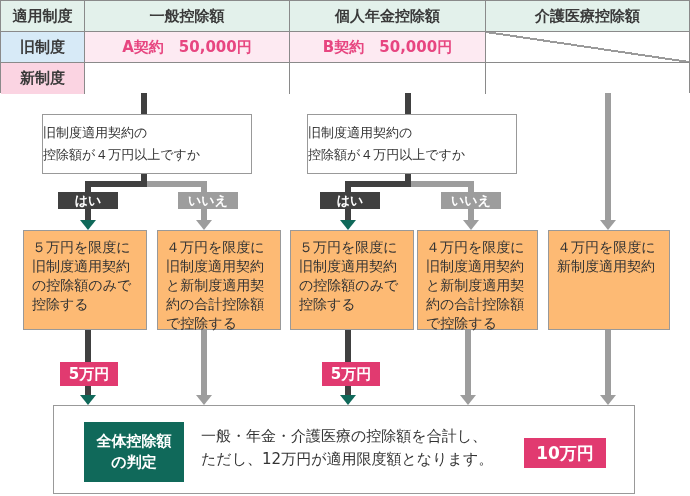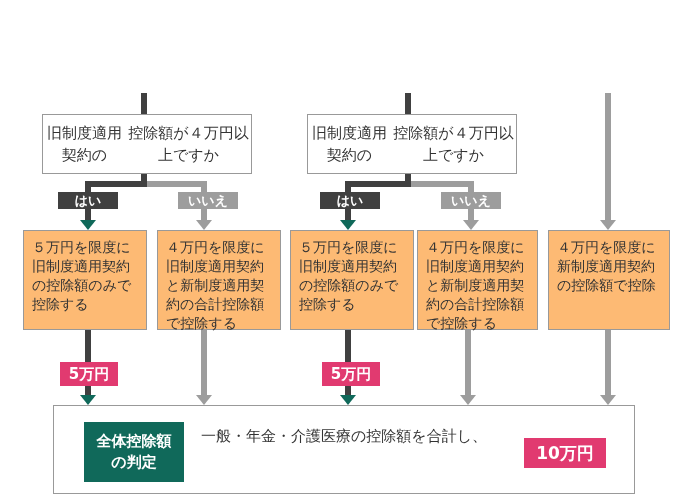--- a/index.html
+++ b/index.html
@@ -54,23 +54,23 @@
     position: absolute; width: 0; height: 0;
     border-left: 8px solid transparent;
     border-right: 8px solid transparent;
   }
   .arrow.teal { border-top: 10px solid #10695a; }
   .arrow.gray { border-top: 10px solid #9d9d9d; }
 
   .dbox {
     position: absolute; top: 114px; width: 210px; height: 60px;
     background: #fff; border: 1px solid #999;
-    display: flex; flex-direction: row;
-    align-items: center; justify-content: center;
-    font-size: 15px; line-height: 22px; text-align: center;
+    display: flex; flex-direction: column;
+    align-items: flex-start; justify-content: center;
+    font-size: 13px; line-height: 22px; text-align: center;
     color: #333;
   }
 
   .yn-badge {
     position: absolute; top: 192px; width: 60px; height: 17px;
     color: #fff; font-size: 13px; font-weight: bold;
     display: flex; align-items: center; justify-content: center;
   }
 
   .rbox {
@@ -112,20 +112,36 @@
     background: #e13a70; color: #fff;
     font-size: 17px; font-weight: bold;
     display: flex; align-items: center; justify-content: center;
   }
 </style>
 </head>
 <body>
 
 <div class="canvas">
 
+  <div class="tbl">
+    <div class="cell head">適用制度</div>
+    <div class="cell head">一般控除額</div>
+    <div class="cell head">個人年金控除額</div>
+    <div class="cell head">介護医療控除額</div>
+
+    <div class="cell lab-old">旧制度</div>
+    <div class="cell val-pink">A契約　50,000円</div>
+    <div class="cell val-pink">B契約　50,000円</div>
+    <div class="cell diag"></div>
+
+    <div class="cell lab-new">新制度</div>
+    <div class="cell"></div>
+    <div class="cell"></div>
+    <div class="cell"></div>
+  </div>
 
   <div class="vline teal-bg" style="left:141px; top:93px; width:6px; height:22px;"></div>
   <div class="vline teal-bg" style="left:405px; top:93px; width:6px; height:22px;"></div>
 
   <div class="vline gray-bg" style="left:605px; top:93px; width:6px; height:128px;"></div>
   <div class="arrow gray" style="left:600px; top:220px;"></div>
 
   <div class="dbox" style="left:42px;">
       <div>旧制度適用契約の</div>
       <div>控除額が４万円以上ですか</div>
@@ -178,21 +194,20 @@
   <div class="rbox" style="left:417px; width:121px;">
       <div>４万円を限度に</div>
       <div>旧制度適用契約</div>
       <div>と新制度適用契</div>
       <div>約の合計控除額</div>
       <div>で控除する</div>
     </div>
   <div class="rbox" style="left:548px; width:122px;">
       <div>４万円を限度に</div>
       <div>新制度適用契約</div>
-      <div>の控除額で控除</div>
     </div>
 
   <div class="vline teal-bg" style="left:85px; top:330px; width:6px; height:32px;"></div>
   <div class="man-badge" style="left:60px;">5万円</div>
   <div class="vline teal-bg" style="left:85px; top:386px; width:6px; height:11px;"></div>
   <div class="arrow teal" style="left:80px; top:395px;"></div>
 
   <div class="vline gray-bg" style="left:201px; top:330px; width:6px; height:66px;"></div>
   <div class="arrow gray" style="left:196px; top:395px;"></div>
 
@@ -207,17 +222,18 @@
   <div class="vline gray-bg" style="left:605px; top:330px; width:6px; height:66px;"></div>
   <div class="arrow gray" style="left:600px; top:395px;"></div>
 
   <div class="summary">
     <div class="summary-title">
         <div>全体控除額</div>
         <div>の判定</div>
       </div>
     <div class="summary-text">
         <div>一般・年金・介護医療の控除額を合計し、</div>
+        <div>ただし、12万円が適用限度額となります。</div>
       </div>
     <div class="ten-badge">10万円</div>
   </div>
 
 </div>
 
 </body></html>

